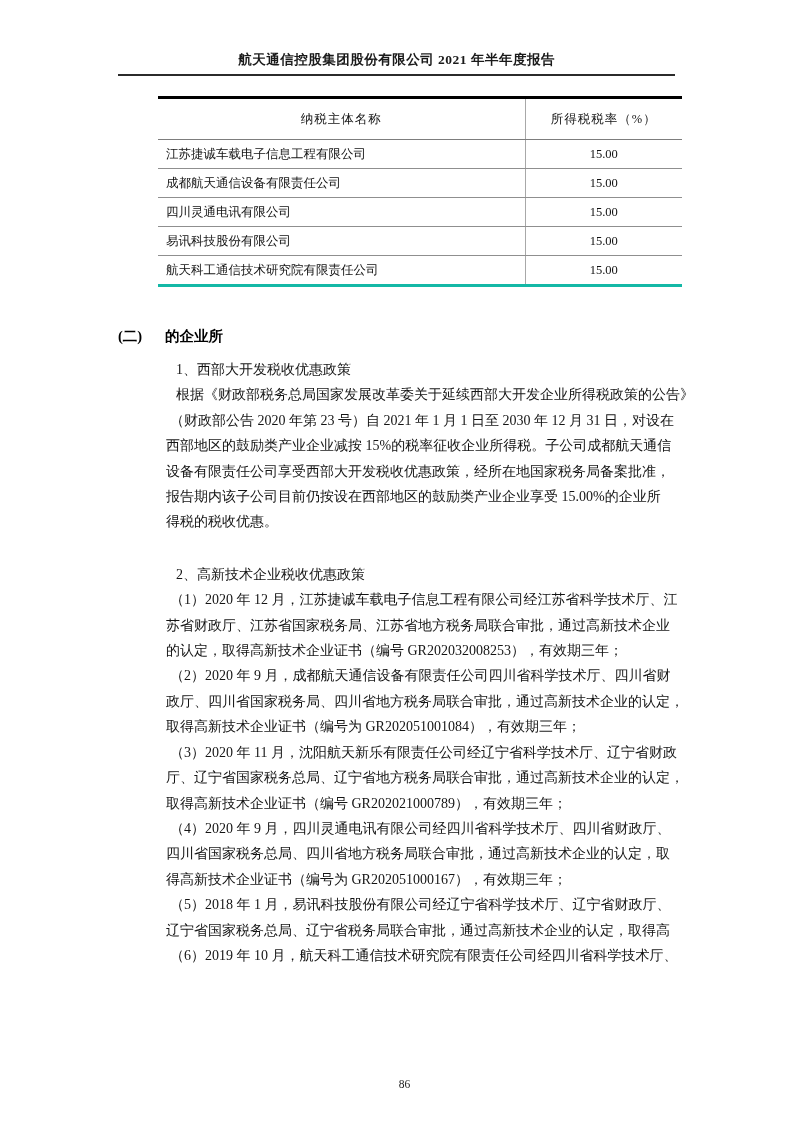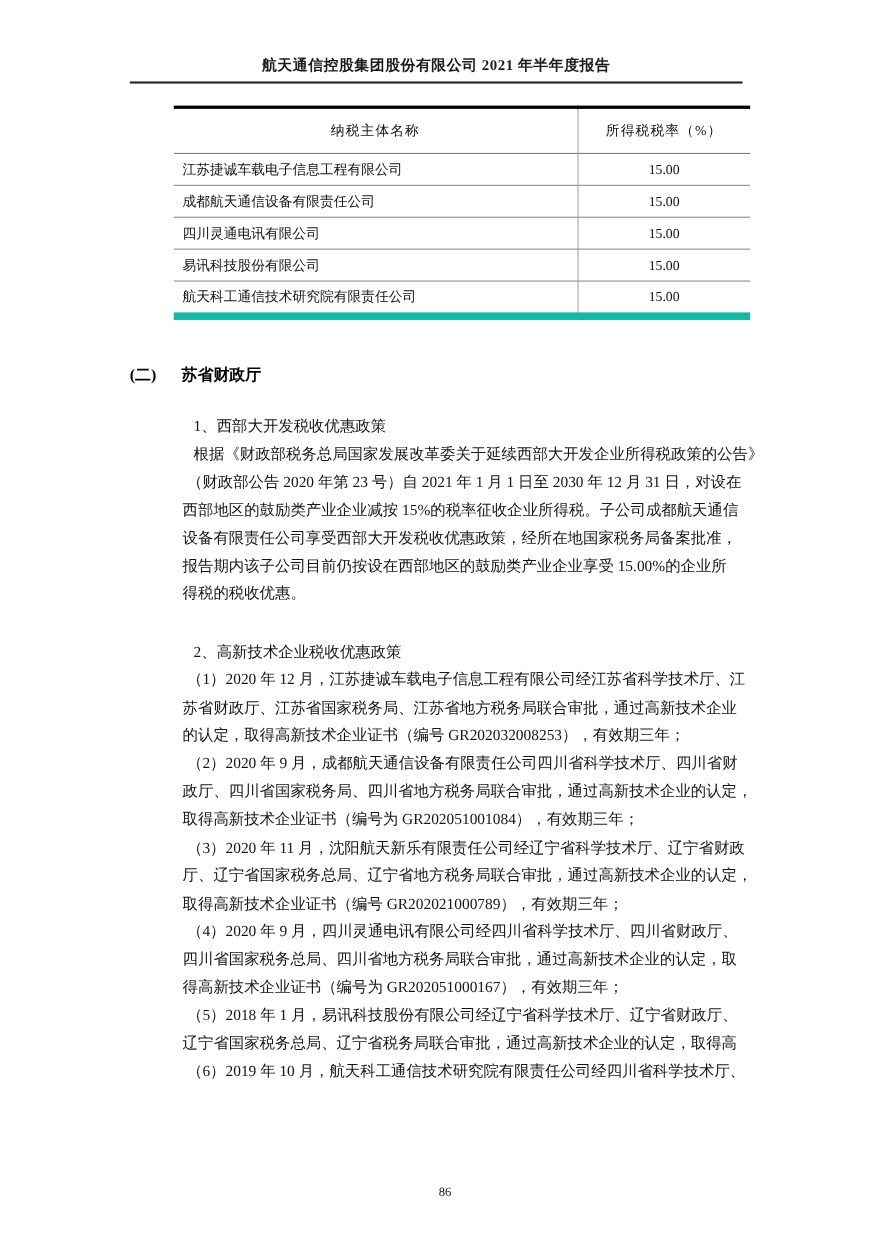--- a/index.html
+++ b/index.html
@@ -27,21 +27,21 @@
     margin-top: 5px;
     border-top: 2px solid #2b2b2b;
     height: 0;
   }
   
   .tax-table {
     margin: 20px 0 0 158px;
     width: 524px;
     border-collapse: collapse;
     border-top: 3px solid #000000;
-    border-bottom: 7px solid #14b8a6;
+    border-bottom: 3px solid #14b8a6;
     font-size: 12.5px;
     table-layout: fixed;
   }
   .tax-table th {
     font-weight: normal;
     height: 38px;
     text-align: center;
     vertical-align: middle;
     border-bottom: 1px solid #7d7d7d;
     letter-spacing: 1px;
@@ -60,21 +60,21 @@
     display: flex;
     margin-top: 40px;
     font-size: 14.5px;
     font-weight: bold;
     color: #000000;
   }
   .sec-label { margin-left: 118px; width: 47px; }
   .content {
     margin-left: 166px;
     width: 512px;
-    margin-top: 26px;
+    margin-top: 11px;
     font-size: 14px;
     color: #141414;
   }
   .line { line-height: 25.4px; white-space: nowrap; }
   .ind { padding-left: 10px; }
   .ind-sm { padding-left: 4px; }
   .gap-above { margin-top: 27px; }
   
   .page-number {
     position: absolute;
@@ -124,21 +124,21 @@
       </tr>
       <tr>
         <td class="name col-divider">航天科工通信技术研究院有限责任公司</td>
         <td class="rate">15.00</td>
       </tr>
     </tbody>
   </table>
 
   <div class="section-heading">
     <span class="sec-label">(二)</span>
-    <span class="sec-title">苏省财政厅</span>
+    <span class="sec-title">的企业所</span>
   </div>
 
   <div class="content">
     <div class="line ind">1、西部大开发税收优惠政策</div>
     <div class="line ind">根据《财政部税务总局国家发展改革委关于延续西部大开发企业所得税政策的公告》</div>
     <div class="line ind-sm">（财政部公告 2020 年第 23 号）自 2021 年 1 月 1 日至 2030 年 12 月 31 日，对设在</div>
     <div class="line">西部地区的鼓励类产业企业减按 15%的税率征收企业所得税。子公司成都航天通信</div>
     <div class="line">设备有限责任公司享受西部大开发税收优惠政策，经所在地国家税务局备案批准，</div>
     <div class="line">报告期内该子公司目前仍按设在西部地区的鼓励类产业企业享受 15.00%的企业所</div>
     <div class="line">得税的税收优惠。</div>

